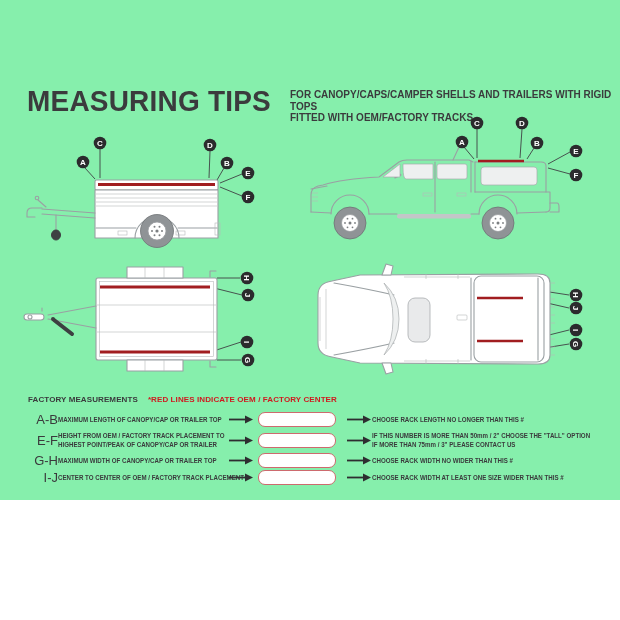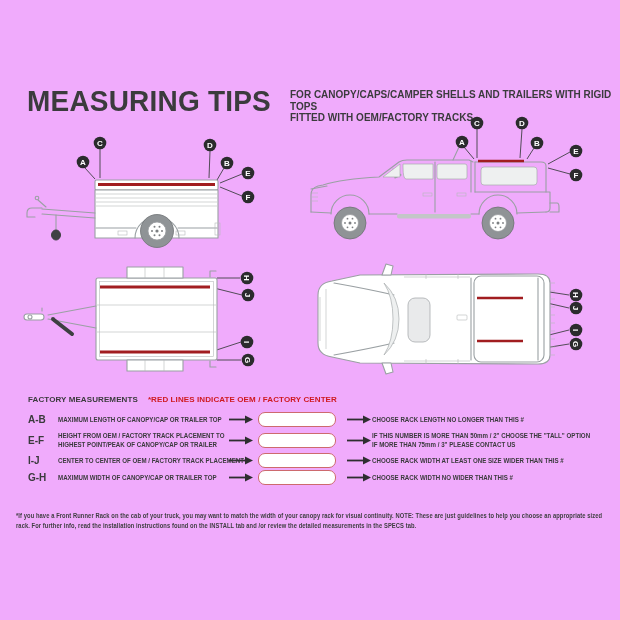--- a/index.html
+++ b/index.html
@@ -1,26 +1,26 @@
 <!DOCTYPE html>
 <html><head>
 <meta charset="utf-8">
 <style>
   html,body{margin:0;padding:0;background:#fff;}
-  .page{position:relative;width:620px;height:620px;background:#f0abfc;overflow:hidden;
+  .page{position:relative;width:620px;height:500px;background:#86efac;overflow:hidden;
         font-family:"Liberation Sans",sans-serif;color:#3a3a3c;}
   .abs{position:absolute;}
   h1{margin:0;font-size:28px;font-weight:bold;letter-spacing:0.2px;color:#3b3b3d;transform:scaleY(1.04);transform-origin:0 0;}
   .subtitle{font-size:10px;font-weight:bold;line-height:11.5px;color:#3b3b3d;letter-spacing:0;padding-left:36px;}
   .sec-head{display:flex;align-items:baseline;gap:10px;font-size:8px;font-weight:bold;letter-spacing:0.1px;}
   .legend-red{color:#cf1a20;}
   .mrows{width:576px;}
   .mrow{display:grid;grid-template-columns:30px 170px 30px 80px 34px 1fr;align-items:center;min-height:17px;}
   .mrow.tall{min-height:24px;}
-  .mid{font-size:10px;font-weight:bold;}
+  .mid{font-size:13px;font-weight:normal;text-align:right;}
   .desc,.note{font-size:7px;font-weight:bold;line-height:9.5px;}
   .cx{display:inline-block;transform:scaleX(0.88);transform-origin:0 50%;white-space:nowrap;}
   .pill{width:76px;height:13px;border:1.2px solid #cd6a6e;border-radius:7px;background:#fff;}
   .arr line{stroke:#2e2e30;stroke-width:1.8;}
   .arr polygon{fill:#2e2e30;}
   .footnote{font-size:6.8px;line-height:1.5;color:#3e3e40;font-weight:bold;
             width:690px;transform:scaleX(0.85);transform-origin:0 0;letter-spacing:0.1px;}
   
   .ol{stroke:#9aa0a3;stroke-width:1.1;fill:none;stroke-linejoin:round;stroke-linecap:round;}
   .olf{stroke:#9aa0a3;stroke-width:1.1;fill:#fff;stroke-linejoin:round;}
@@ -362,46 +362,46 @@
           <line x1="1" y1="4.5" x2="18" y2="4.5"></line>
           <polygon points="17,0.5 25,4.5 17,8.5"></polygon>
         </svg>
       <span class="note">
         <span class="cx">IF THIS NUMBER IS MORE THAN 50mm / 2" CHOOSE THE "TALL" OPTION</span><br>
         <span class="cx">IF MORE THAN 75mm / 3" PLEASE CONTACT US</span>
       </span>
     </div>
 
     <div class="mrow">
+      <span class="mid">G-H</span>
+      <span class="desc"><span class="cx">MAXIMUM WIDTH OF CANOPY/CAP OR TRAILER TOP</span></span>
+      <svg class="arr" width="26" height="9" viewBox="0 0 26 9">
+          <line x1="1" y1="4.5" x2="18" y2="4.5"></line>
+          <polygon points="17,0.5 25,4.5 17,8.5"></polygon>
+        </svg>
+      <span class="pill"></span>
+      <svg class="arr" width="26" height="9" viewBox="0 0 26 9" style="margin-left:8px;">
+          <line x1="1" y1="4.5" x2="18" y2="4.5"></line>
+          <polygon points="17,0.5 25,4.5 17,8.5"></polygon>
+        </svg>
+      <span class="note"><span class="cx">CHOOSE RACK WIDTH NO WIDER THAN THIS #</span></span>
+    </div>
+
+    <div class="mrow">
       <span class="mid">I-J</span>
       <span class="desc"><span class="cx">CENTER TO CENTER OF OEM / FACTORY TRACK PLACEMENT</span></span>
       <svg class="arr" width="26" height="9" viewBox="0 0 26 9">
           <line x1="1" y1="4.5" x2="18" y2="4.5"></line>
           <polygon points="17,0.5 25,4.5 17,8.5"></polygon>
         </svg>
       <span class="pill"></span>
       <svg class="arr" width="26" height="9" viewBox="0 0 26 9" style="margin-left:8px;">
           <line x1="1" y1="4.5" x2="18" y2="4.5"></line>
           <polygon points="17,0.5 25,4.5 17,8.5"></polygon>
         </svg>
       <span class="note"><span class="cx">CHOOSE RACK WIDTH AT LEAST ONE SIZE WIDER THAN THIS #</span></span>
     </div>
 
-    <div class="mrow">
-      <span class="mid">G-H</span>
-      <span class="desc"><span class="cx">MAXIMUM WIDTH OF CANOPY/CAP OR TRAILER TOP</span></span>
-      <svg class="arr" width="26" height="9" viewBox="0 0 26 9">
-          <line x1="1" y1="4.5" x2="18" y2="4.5"></line>
-          <polygon points="17,0.5 25,4.5 17,8.5"></polygon>
-        </svg>
-      <span class="pill"></span>
-      <svg class="arr" width="26" height="9" viewBox="0 0 26 9" style="margin-left:8px;">
-          <line x1="1" y1="4.5" x2="18" y2="4.5"></line>
-          <polygon points="17,0.5 25,4.5 17,8.5"></polygon>
-        </svg>
-      <span class="note"><span class="cx">CHOOSE RACK WIDTH NO WIDER THAN THIS #</span></span>
-    </div>
-
   </div>
 
   <p class="abs footnote" style="left:16px;top:511px;margin:0;">*If you have a Front Runner Rack on the cab of your truck, you may want to match the width of your canopy rack for visual continuity. NOTE: These are just guidelines to help you choose an appropriate sized rack. For further info, read the installation instructions found on the INSTALL tab and /or review the detailed measurements in the SPECS tab.</p>
 
 </div>
 
 </body></html>

